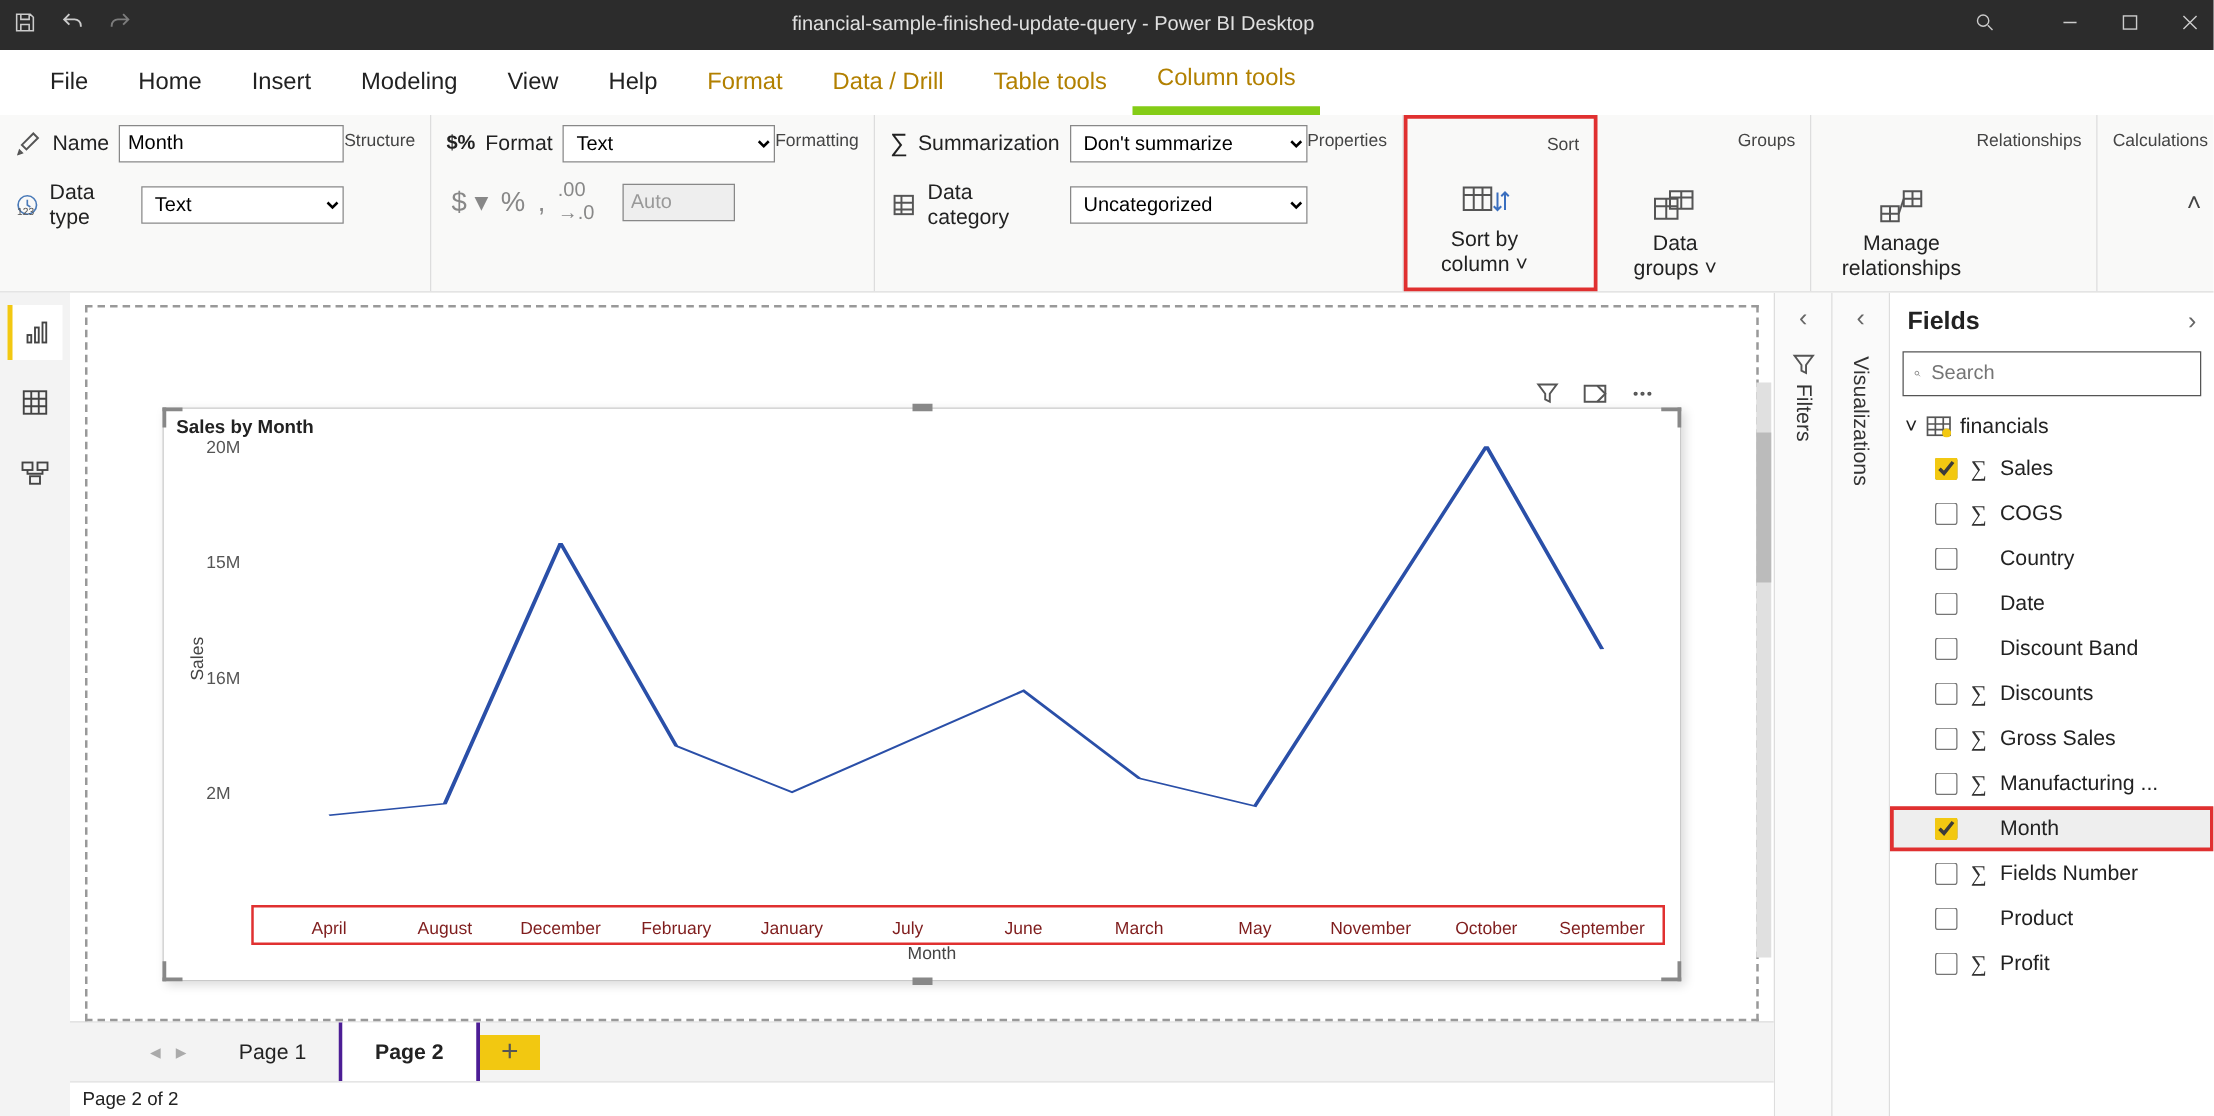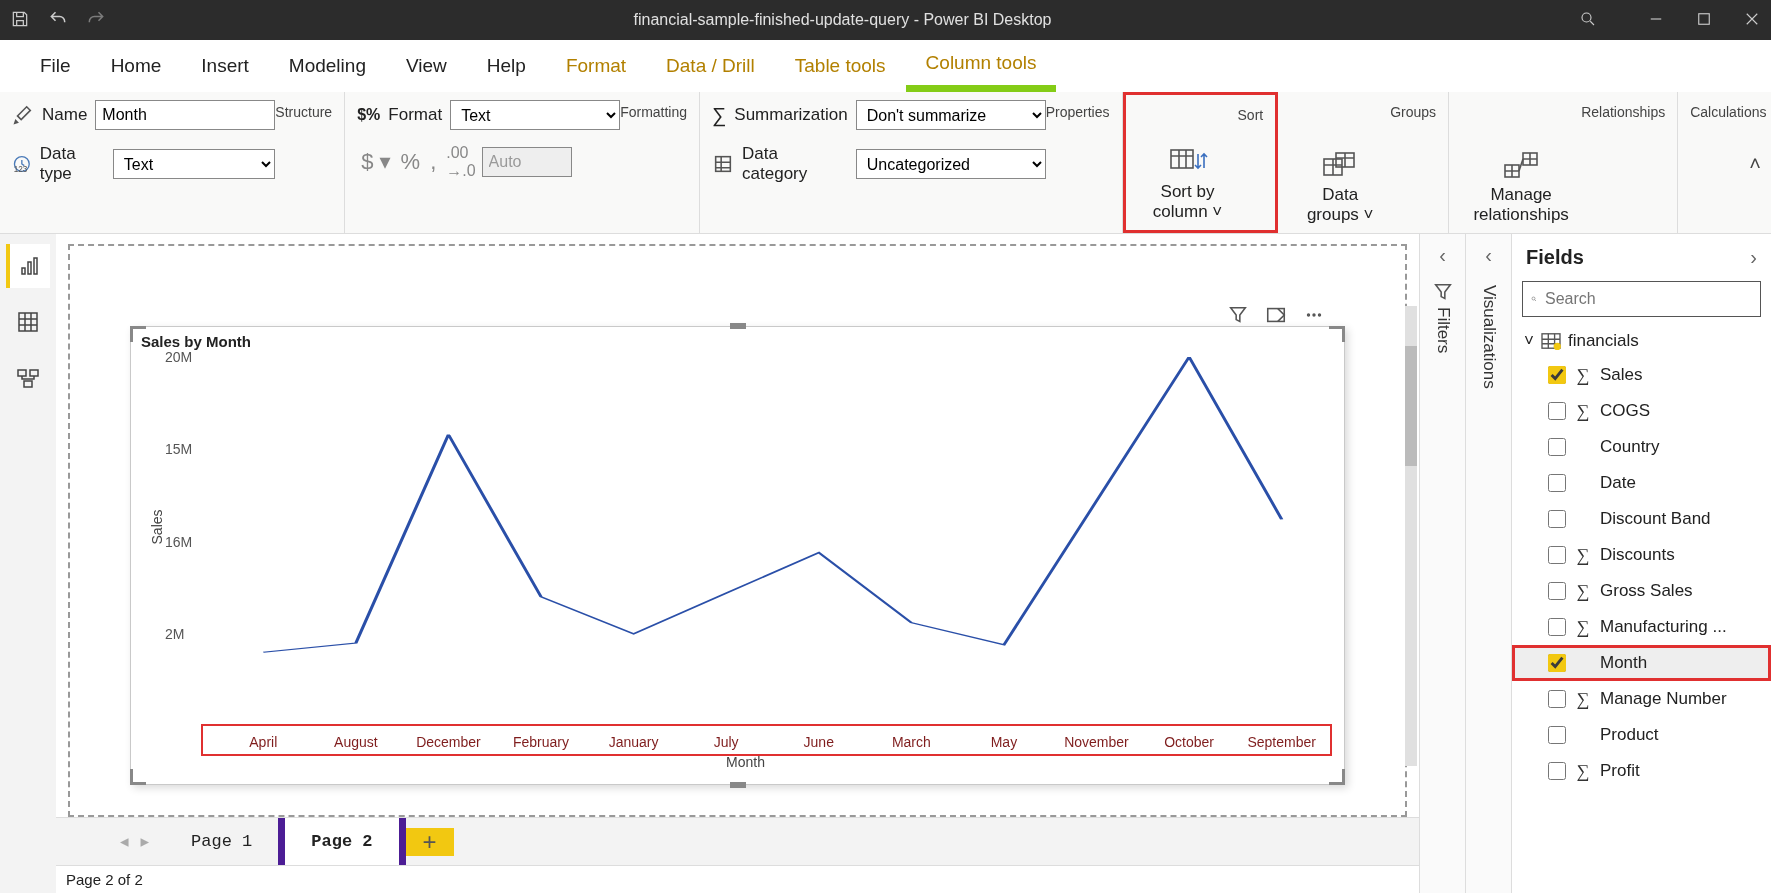--- a/index.html
+++ b/index.html
@@ -62,21 +62,21 @@
   .x-ticks { position: absolute; left: 60px; right: 6px; bottom: 16px; display: flex; }
   .x-tick { flex: 1; text-align: center; font-size: 14px; color: #7f1d1d; }
   .x-axis-highlight { position: absolute; border: 2px solid #e03030; }
   .x-axis-label { position: absolute; left: 50%; bottom: -4px; transform: translateX(-50%); font-size: 14px; color: #444; }
   .canvas-scroll { position: absolute; right: -12px; top: 60px; width: 12px; height: 460px; background: #e0e0e0; }
   .canvas-scroll .thumb { position: absolute; top: 40px; width: 100%; height: 120px; background: #bbb; }
 
   
   .page-tabs { display: flex; align-items: center; height: 48px; border-top: 1px solid #ddd; background: #f3f3f3; padding-left: 64px; font-size: 17px; }
   .page-nav { display: flex; gap: 12px; margin-right: 16px; color: #aaa; }
-  .page-tab { padding: 0 26px; height: 100%; display: flex; align-items: center; border-right: 7px solid #4c1d95; cursor: pointer; font-family: Liberation Mono, monospace; }
+  .page-tab { padding: 0 26px; height: 100%; display: flex; align-items: center; border-right: 3px solid #4c1d95; cursor: pointer; }
   .page-tab.active { background: #fff; font-weight: 600; }
   .page-add { width: 48px; background: #f2c811; display: flex; align-items: center; justify-content: center; font-size: 24px; color: #555; }
 
   
   .statusbar { height: 28px; padding: 0 10px; display: flex; align-items: center; font-size: 15px; background: #fff; border-top: 1px solid #ddd; }
 
   
   .collapsed-pane { width: 46px; border-left: 1px solid #ddd; display: flex; flex-direction: column; align-items: center; padding-top: 10px; background: #fafafa; }
   .collapsed-pane .chev { font-size: 20px; color: #666; margin-bottom: 14px; }
   .collapsed-pane .vtext { writing-mode: vertical-rl; font-size: 17px; color: #333; margin-top: 4px; }
@@ -173,21 +173,21 @@
       <div class="form-row">
         <span style="font-weight:600;font-size:16px;">$%</span>
         <label>Format</label>
         <select class="tb" style="width:170px"><option>Text</option></select>
       </div>
       <div class="form-row" style="gap:2px;">
         <span class="sym">$ ▾</span>
         <span class="sym">%</span>
         <span class="sym">,</span>
         <span class="sym" style="font-size:16px">.00<br>→.0</span>
-        <input class="tb disabled" style="width: 90px;" disabled="" value="Auto">
+        <input class="tb disabled" style="width: 90px; margin-left: 16px;" disabled="" value="Auto">
       </div>
     </div>
     <div class="group-label">Formatting</div>
   </div>
 
   <div class="ribbon-group">
     <div class="group-body" style="flex-direction:column; gap:6px;">
       <div class="form-row">
         <span style="font-size:20px;">∑</span>
         <label>Summarization</label>
@@ -426,21 +426,21 @@
           <span>Manufacturing ...</span>
         </div>
         <div class="field-row selected highlight">
           <input type="checkbox" checked="" style="">
           <span class="sigma empty">∑</span>
           <span>Month</span>
         </div>
         <div class="field-row">
           <input type="checkbox" style="">
           <span class="sigma">∑</span>
-          <span>Manage Number</span>
+          <span>Fields Number</span>
         </div>
         <div class="field-row">
           <input type="checkbox" style="">
           <span class="sigma empty">∑</span>
           <span>Product</span>
         </div>
         <div class="field-row">
           <input type="checkbox" style="">
           <span class="sigma">∑</span>
           <span>Profit</span>

